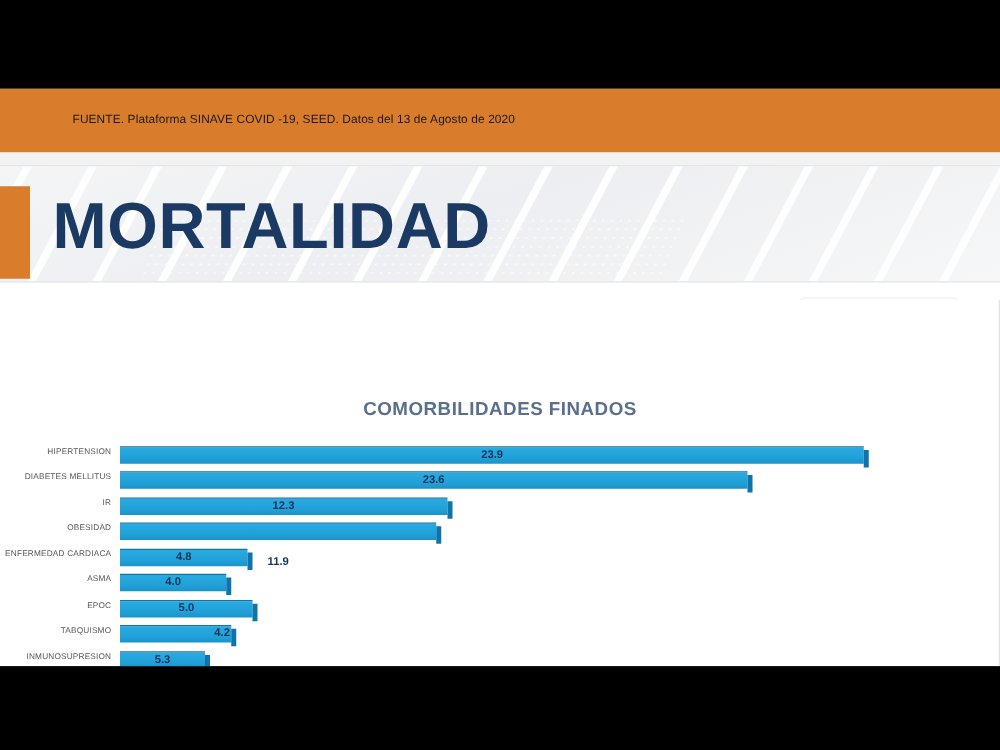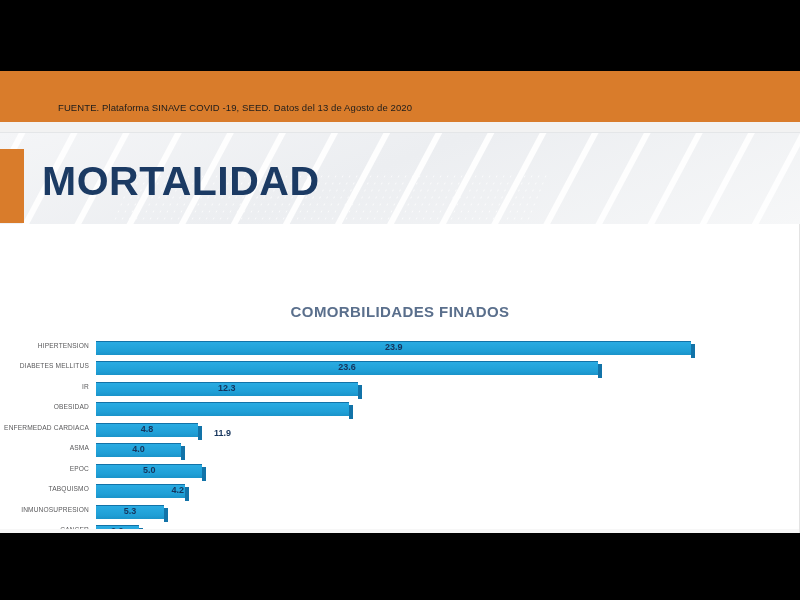--- a/index.html
+++ b/index.html
@@ -46,21 +46,21 @@
     position: absolute;
     left: 0;
     top: 0;
     width: 800px;
     height: 51px;
     background: #d97c2b;
   }
   #source-text {
     position: absolute;
     left: 58px;
-    top: 31px;
+    top: 19px;
     font-size: 9.5px;
     color: #1c1c1c;
     letter-spacing: 0.1px;
     white-space: nowrap;
   }
 
   
   #band-gap {
     position: absolute;
     left: 0;
@@ -109,21 +109,21 @@
     top: 16px;
     width: 24px;
     height: 74px;
     background: #d97c2b;
   }
 
   #page-title {
     position: absolute;
     left: 42px;
     top: 22px;
-    font-size: 41px;
+    font-size: 52px;
     font-weight: 700;
     color: #1b3a63;
     letter-spacing: 0.5px;
     line-height: 52px;
   }
 
   
   #logo {
     position: absolute;
     left: 641px;
@@ -155,21 +155,21 @@
     margin-left: 2px;
   }
   .lg-contigo { color: #1b3a63; }
   .lg-al { color: #7c8694; font-weight: 700; font-size: 15px; }
   .lg-100 { color: #1b3a63; }
 
   
   #chart-panel {
     position: absolute;
     left: 0;
-    top: 153px;
+    top: 169px;
     width: 800px;
     height: 309px;
     background: #ffffff;
     border-right: 1px solid #e3e3e3;
     box-sizing: border-box;
   }
 
   #chart-title {
     position: absolute;
     left: 0;

